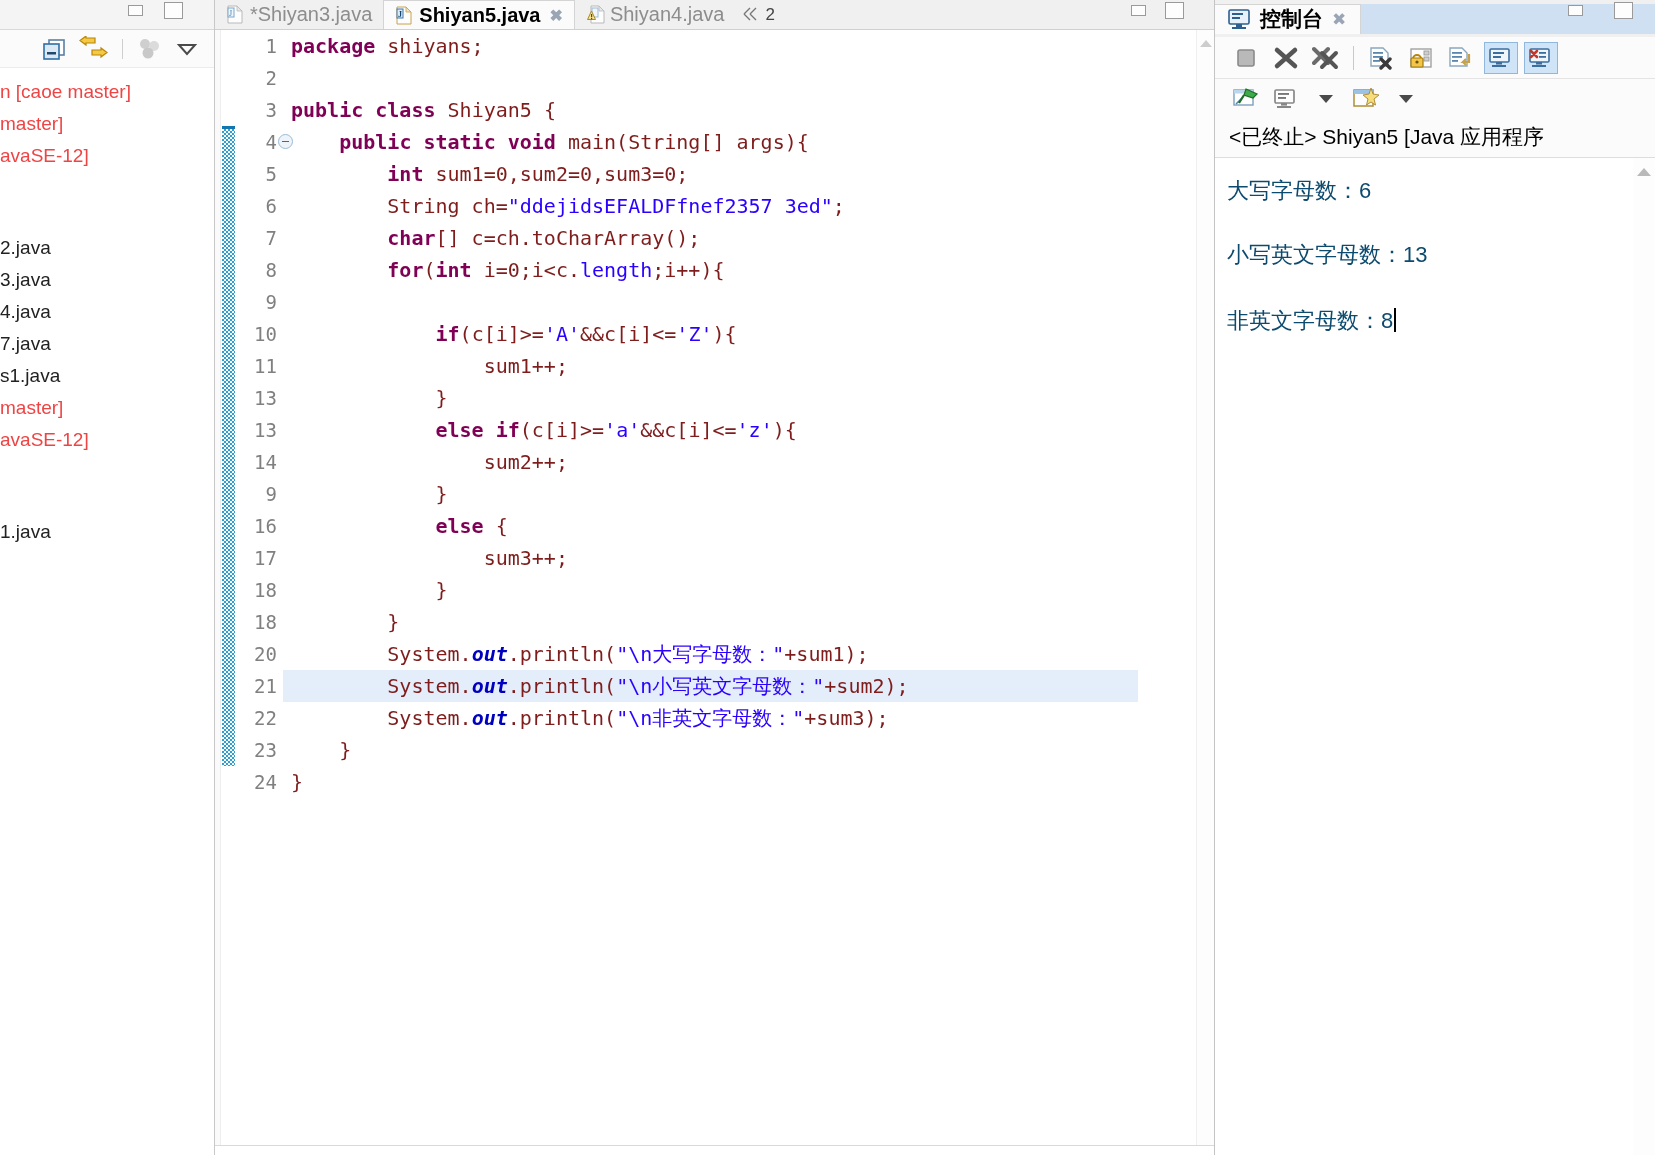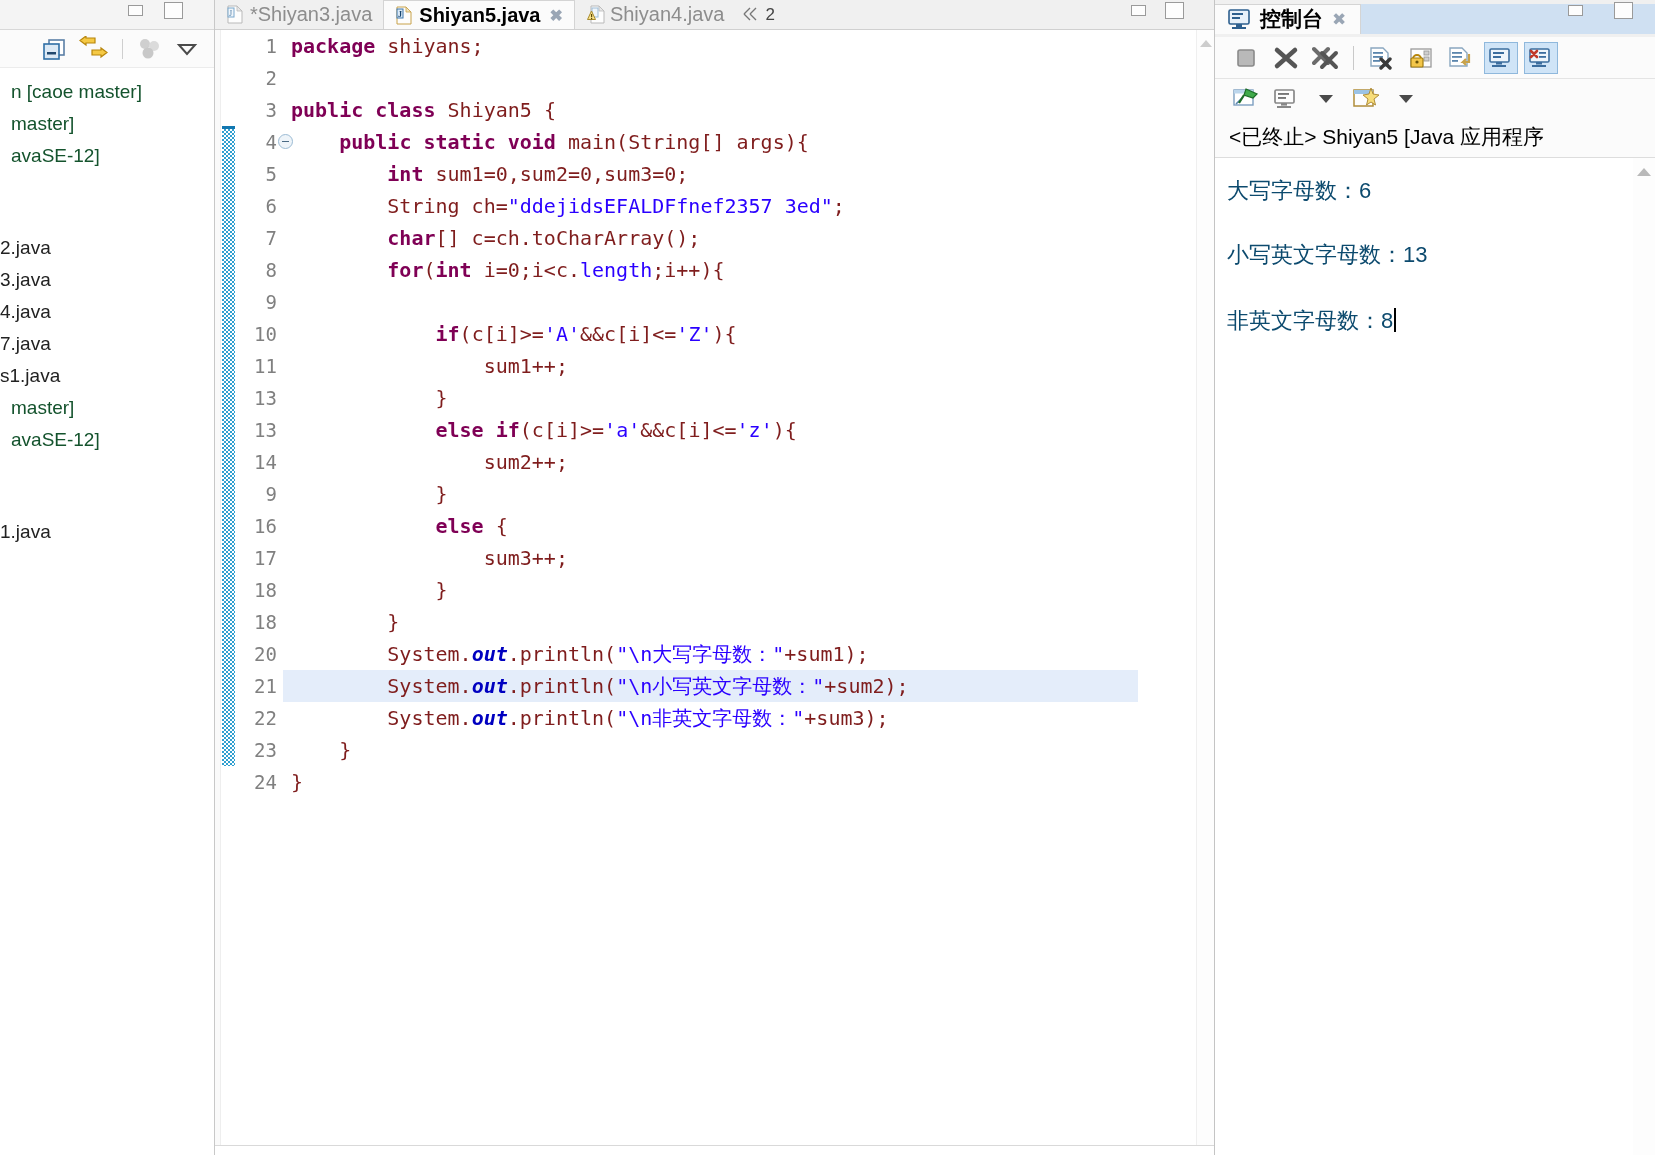--- a/index.html
+++ b/index.html
@@ -48,21 +48,21 @@
     font-size: 19px;
     color: #222;
     overflow: hidden;
   }
   .tree-row {
     height: 32px; line-height: 32px;
     white-space: nowrap;
     padding-left: 0px;
     font-size: 19px;
   }
-  .tree-row.dim { color: #14532d; padding-left: 11px; }
+  .tree-row.dim { color: #ef4444; }
   .tree-spacer { height: 30px; }
 
   
   .editor-area {
     flex: 1 1 auto; position: relative; height: 1155px;
     background: #ffffff; display: flex; flex-direction: column;
     border-right: 1px solid #c4c4c4;
   }
   .ed-tabstrip {
     height: 30px; background: #f0f0f0;

